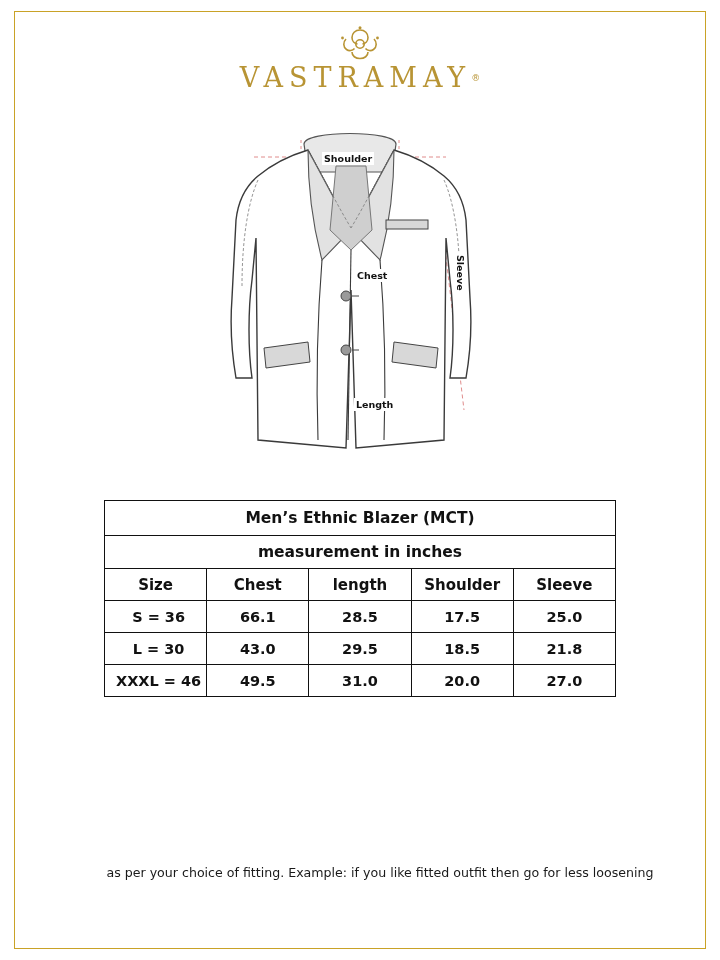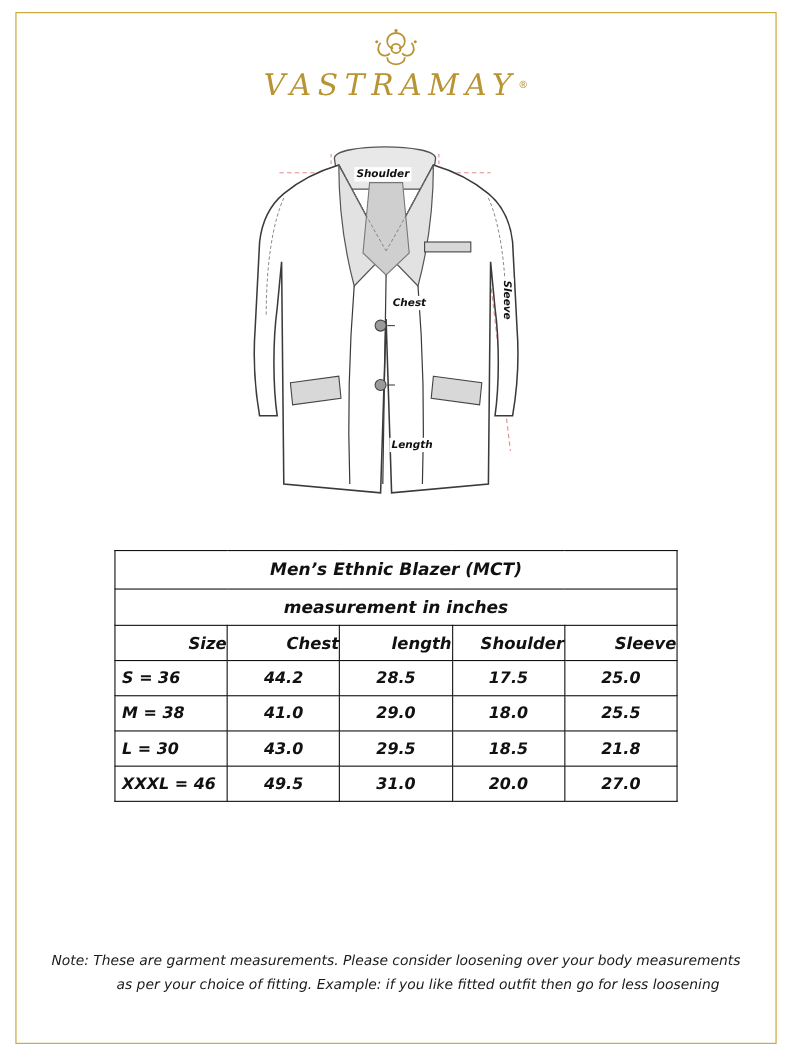--- a/index.html
+++ b/index.html
@@ -13,21 +13,20 @@
     font-family: "DejaVu Sans", sans-serif;
     color: #1a1a1a;
     overflow: hidden;
   }
   .page {
     position: relative;
     width: 720px;
     height: 700px;
     box-sizing: border-box;
     background: #ffffff;
-    font-style: italic;
   }
   
   .frame {
     position: absolute;
     left: 14px;
     top: 11px;
     width: 692px;
     height: 938px;
     border: 1px solid #c9a227;
     box-sizing: border-box;
@@ -118,29 +117,28 @@
   }
   .tbl-sub td {
     font-size: 15.5px;
     font-weight: bold;
     height: 32px;
   }
   .tbl-head td {
     font-size: 15px;
     font-weight: bold;
     height: 31px;
-    text-align: right;
   }
   .tbl-row td {
     font-size: 14.5px;
     font-weight: bold;
     height: 31px;
   }
   .tbl-row td.size-cell {
-    text-align: left;
+    text-align: center;
     padding-left: 6px;
     font-size: 14.5px;
   }
 
   
   .note {
     position: absolute;
     left: 30px;
     top: 862px;
     width: 660px;
@@ -281,47 +279,39 @@
       <tr class="tbl-head">
         <td style="width:110px">Size</td>
         <td style="width:100px">Chest</td>
         <td style="width:100px">length</td>
         <td style="width:102px">Shoulder</td>
         <td style="width:100px">Sleeve</td>
       </tr>
 
       <tr class="tbl-row">
         <td class="size-cell">S = 36</td>
-        <td>44.2</td>
+        <td>66.1</td>
         <td>28.5</td>
         <td>17.5</td>
         <td>25.0</td>
-      </tr>
-      <tr class="tbl-row">
-        <td class="size-cell">M = 38</td>
-        <td>41.0</td>
-        <td>29.0</td>
-        <td>18.0</td>
-        <td>25.5</td>
       </tr>
       <tr class="tbl-row">
         <td class="size-cell">L = 30</td>
         <td>43.0</td>
         <td>29.5</td>
         <td>18.5</td>
         <td>21.8</td>
       </tr>
       <tr class="tbl-row">
         <td class="size-cell">XXXL = 46</td>
         <td>49.5</td>
         <td>31.0</td>
         <td>20.0</td>
         <td>27.0</td>
       </tr>
     </tbody>
   </table>
 
   <div class="note">
-    <span>Note: These are garment measurements. Please consider loosening over your body measurements</span>
     <span class="line2">as per your choice of fitting. Example: if you like fitted outfit then go for less loosening</span>
   </div>
 
 </div>
 
 </body></html>

